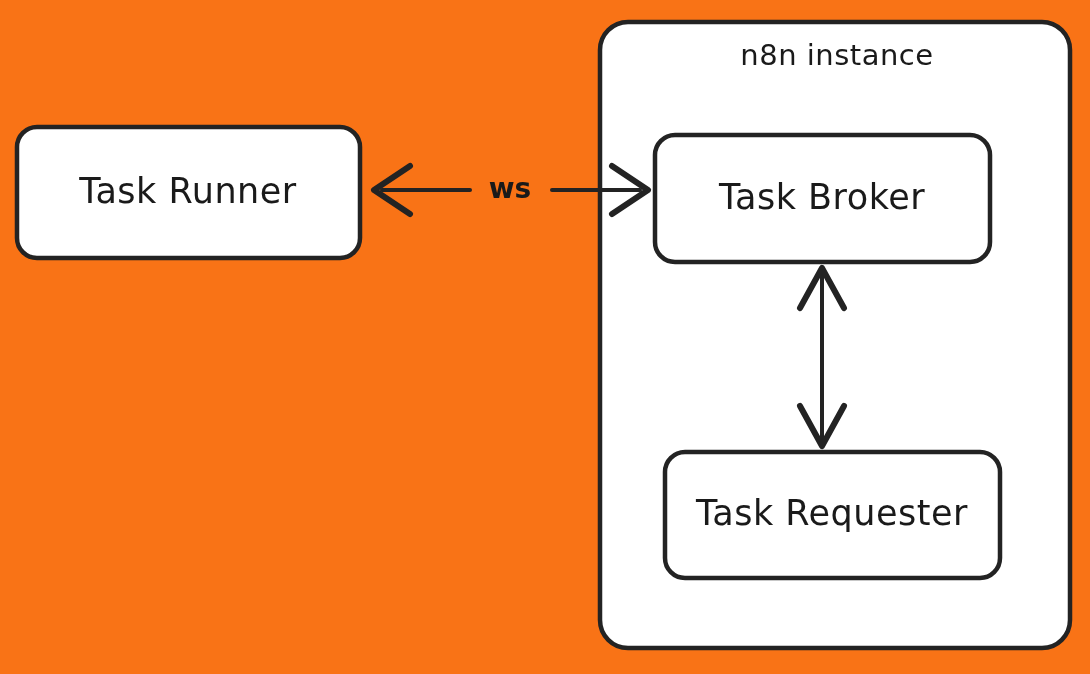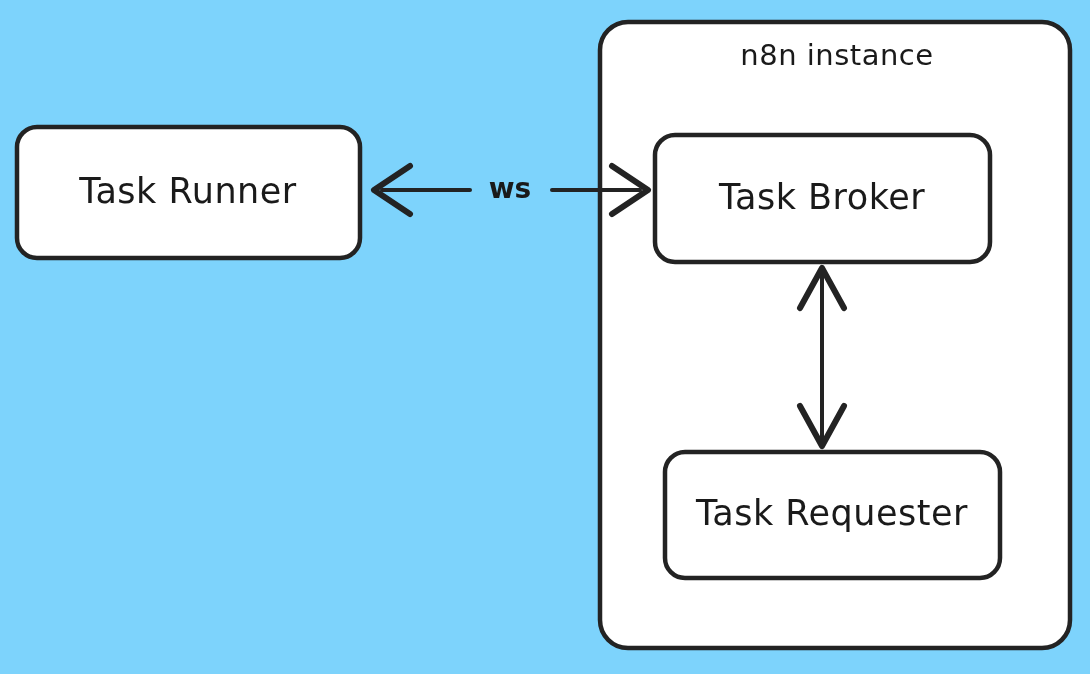--- a/index.html
+++ b/index.html
@@ -7,21 +7,21 @@
     padding: 0;
     background: #ffffff;
   }
   body {
     font-family: "DejaVu Sans", sans-serif;
   }
   #canvas {
     position: relative;
     width: 1090px;
     height: 674px;
-    background: #7dd3fc;
+    background: #f97316;
     overflow: hidden;
   }
   #diagram-svg {
     position: absolute;
     top: 0;
     left: 0;
     width: 1090px;
     height: 674px;
   }
   .box-rect {

